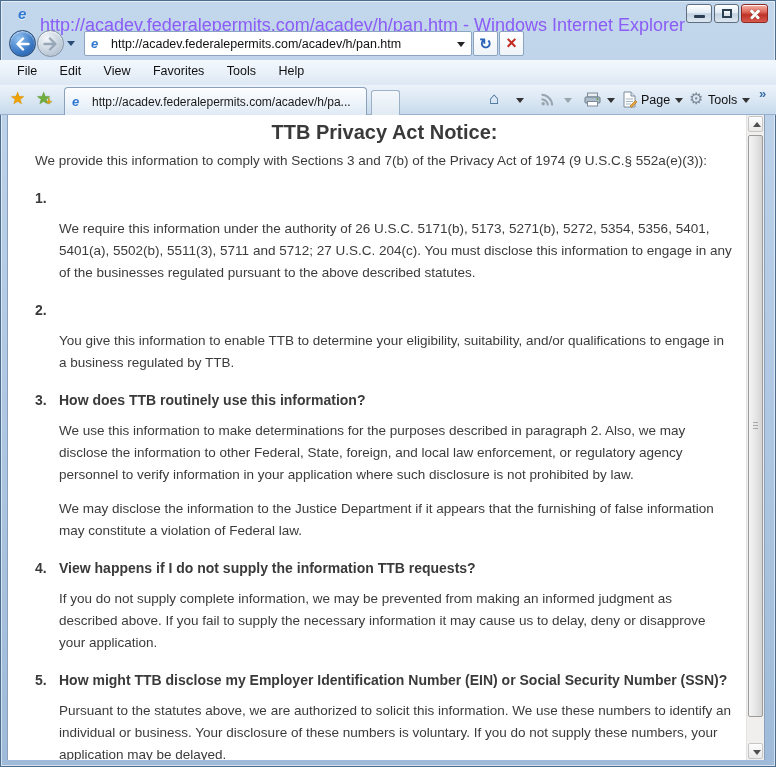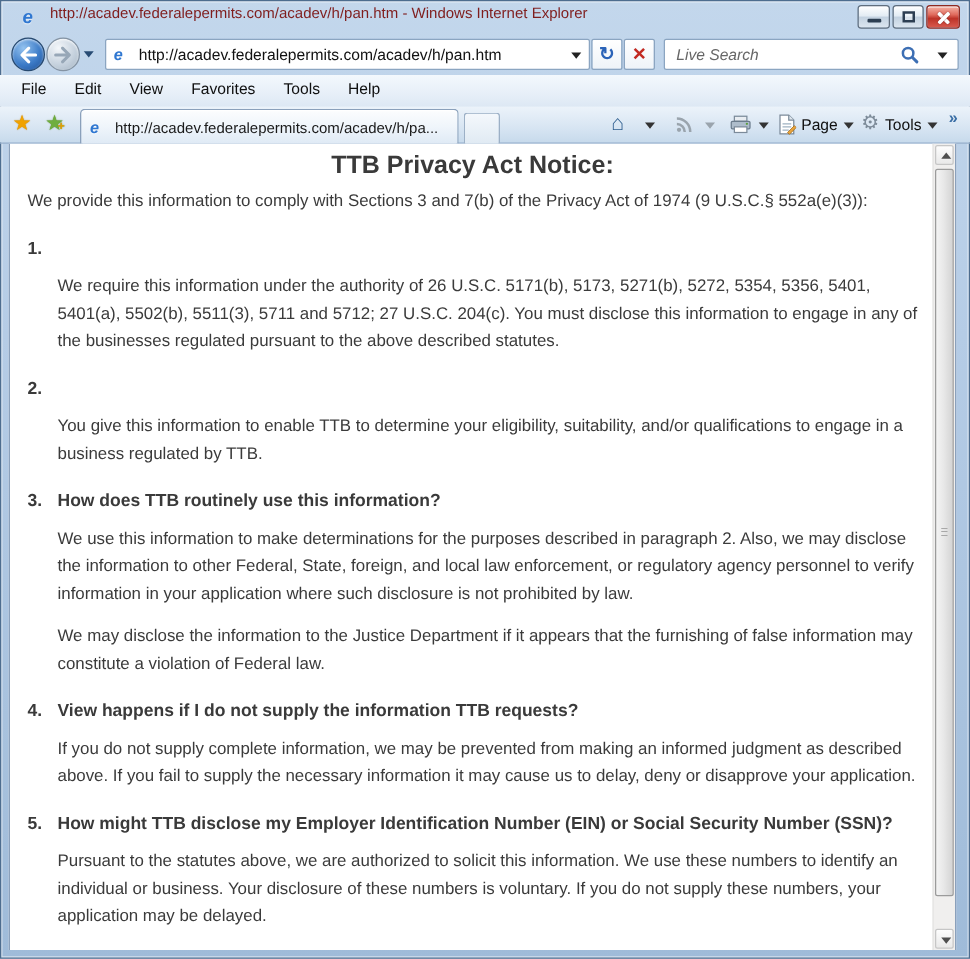--- a/index.html
+++ b/index.html
@@ -10,21 +10,21 @@
     background: linear-gradient(180deg,#c3d7ec 0%,#b5cce6 35%,#a8c2de 75%,#9fbbd9 100%);
     box-shadow: inset 0 0 0 1px #4d6d8f, inset 0 0 0 2px rgba(255,255,255,.55);
   }
   
   .titlebar { position:absolute; left:0; top:0; width:776px; height:28px; }
   .ie-e {
     display:inline-block; color:#2f77d1; font-weight:bold; font-size:15px; line-height:15px;
     font-style:italic; text-shadow:0 1px 1px rgba(255,255,255,.7);
   }
   .titlebar .ie-e { position:absolute; left:18px; top:6px; }
-  .title-text { position:absolute; left:40px; top:3px; font-size:12px; color:#7f1d1d; white-space:nowrap; }
+  .title-text { position:absolute; left:40px; top:15px; font-size:18px; color:#8b5cf6; white-space:nowrap; }
   .win-btn { position:absolute; top:4px; height:19px; border:1px solid #5f6e7e; border-radius:3px;
              box-shadow: inset 0 1px 0 rgba(255,255,255,.85); cursor:pointer; }
   .win-btn.minb { left:686px; width:26px; background:linear-gradient(#ffffff,#e3ecf4 45%,#c3d2e1 52%,#dce6f0); }
   .win-btn.maxb { left:714px; width:25px; background:linear-gradient(#ffffff,#e3ecf4 45%,#c3d2e1 52%,#dce6f0); }
   .win-btn.closeb { left:741px; width:27px; border-color:#8e2a22;
              background:linear-gradient(#f5b5a8,#e06a5c 40%,#bd3328 58%,#d95a4e); }
   .g-min { position:absolute; left:7px; bottom:4px; width:11px; height:3px; background:#2c3e52; border-radius:1px; }
   .g-max { position:absolute; left:7px; top:4px; width:10px; height:9px; border:2px solid #2c3e52; background:rgba(255,255,255,.35); }
   .g-close { position:absolute; inset:0; }
   .g-close::before,.g-close::after { content:""; position:absolute; left:7px; top:8px; width:12px; height:2.6px;
@@ -82,21 +82,21 @@
   .cb-dd.gray { border-top-color:#9aa4ad; }
   .glyph-home { font-size:17px; line-height:18px; color:#2d5d8e; font-weight:bold; }
   .glyph-gear { font-size:16px; line-height:18px; color:#7d8b99; }
   .cb-label { position:absolute; top:8px; font-size:12.5px; color:#111; cursor:pointer; }
   .chevron { position:absolute; left:759px; top:1px; font-size:13px; font-weight:bold; color:#3a6ea5; cursor:pointer; }
 
   
   .content { position:absolute; left:7px; top:115px; width:758px; height:645px; background:#fff;
              border-left:1px solid #8aa0bb; border-right:1px solid #8aa0bb; }
   .content-inner { position:absolute; left:0; top:0; right:18px; bottom:0; overflow:hidden;
-             padding:2px 12px 0 14px; color:#3b3b3b; font-size:13.5px; line-height:22px; }
+             padding:2px 12px 0 27px; color:#3b3b3b; font-size:13.5px; line-height:22px; }
   .page-title { text-align:center; font-size:20px; font-weight:bold; color:#3a3a3a; margin:4px 0 7px; }
   .intro { margin:0 0 14px; }
   .q-head { display:flex; font-weight:bold; font-size:14px; color:#3a3a3a; margin:15px 0 9px; }
   .q-num { width:24px; flex:none; }
   .q-para { margin:0 0 12px 24px; }
 
   
   .scrollbar { position:absolute; top:0; right:0; width:18px; height:100%;
                background:#f0efee; border-left:1px solid #e4e3e2; }
   .sb-btn { position:absolute; left:1px; right:1px; height:16px; background:linear-gradient(#fdfdfd,#e9e9e9);
@@ -142,30 +142,20 @@
   <div class="tri-down nav-dd"></div>
 
   <div class="field addr">
     <span class="ie-e">e</span>
     <span class="addr-text">http://acadev.federalepermits.com/acadev/h/pan.htm</span>
     <div class="tri-down addr-dd"></div>
   </div>
   <div class="sq-btn refresh">↻</div>
   <div class="sq-btn stop">×</div>
 
-  <div class="field search">
-    <span class="search-text">Live Search</span>
-    <span class="search-mag">
-      <svg width="16" height="16" viewBox="0 0 16 16">
-        <circle cx="6.5" cy="6.5" r="4.2" stroke="#3d6fb4" stroke-width="2" fill="none"></circle>
-        <path d="M9.8 9.8 L13.5 13.5" stroke="#3d6fb4" stroke-width="2.4" stroke-linecap="round"></path>
-      </svg>
-    </span>
-    <div class="tri-down search-dd"></div>
-  </div>
 </div>
 
 <div class="menubar">
   <span class="menu-item">File</span>
   <span class="menu-item">Edit</span>
   <span class="menu-item">View</span>
   <span class="menu-item">Favorites</span>
   <span class="menu-item">Tools</span>
   <span class="menu-item">Help</span>
 </div>

